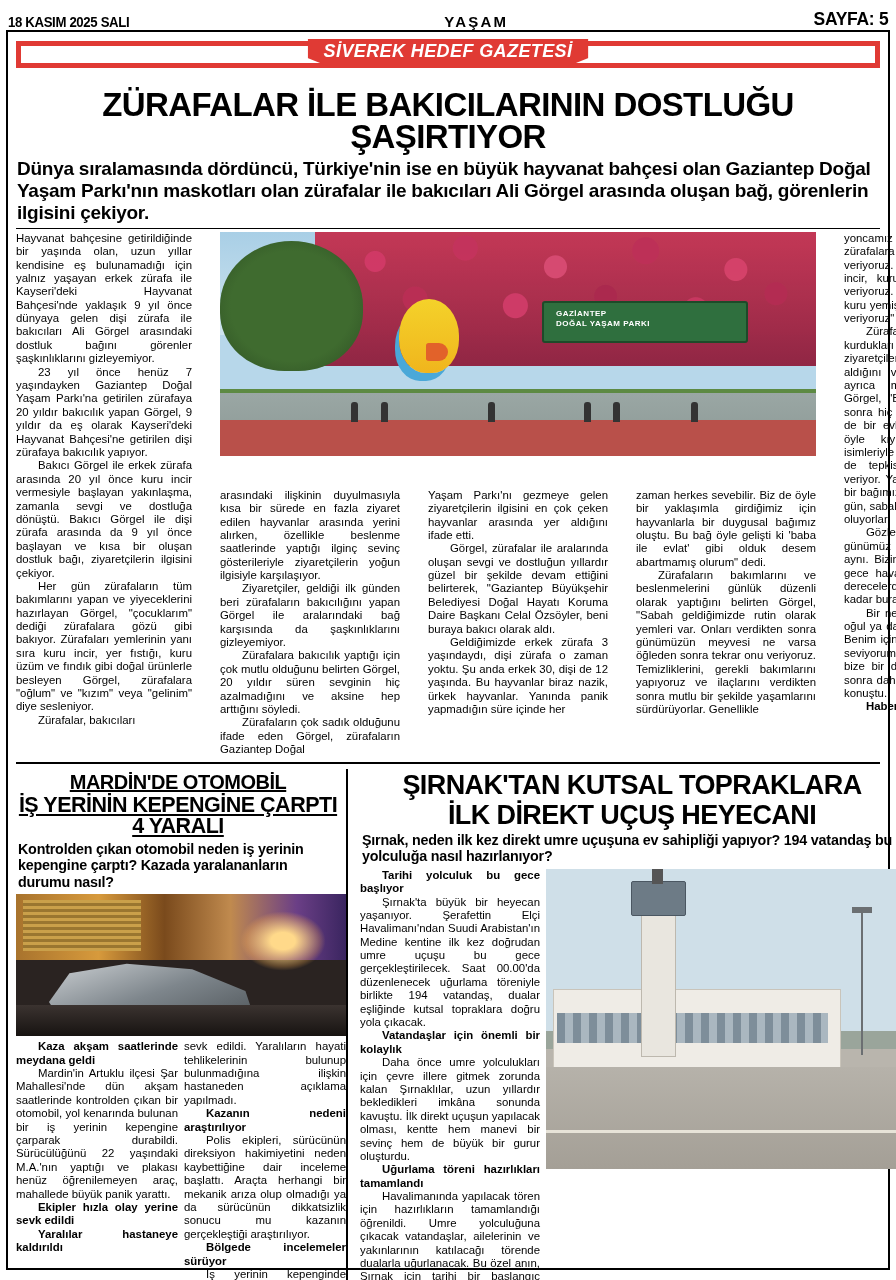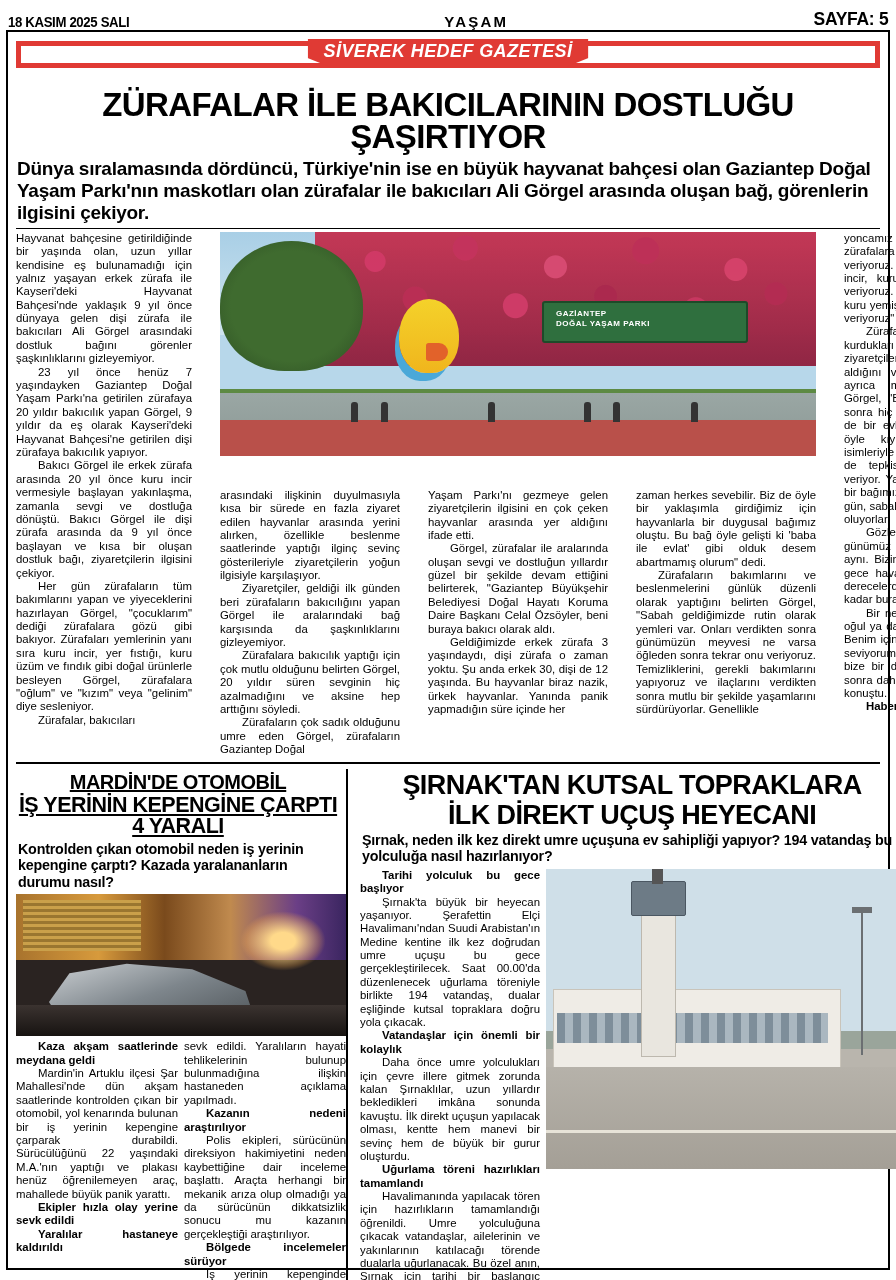--- a/index.html
+++ b/index.html
@@ -276,21 +276,21 @@
         <p>Zürafalar ile kendisi arasında kurdukları bağı gören ziyaretçilerden olumlu tepki aldığını ve bunun da kendisini ayrıca mutlu ettiğini anlatan Görgel, "Bu zürafalar olmadıktan sonra hiç yaşamak istemem. İkisi de bir evlat gibi benim yanımda öyle kıymetlilerdir. İkisini de isimleriyle çağırdığım zaman ikisi de tepkisini rahat bir şekilde veriyor. Yani duygusal olarak öyle bir bağımız var. Benim gelmediğim gün, sabah geldiğimde biraz stresli oluyorlar.</p>
         <p>Gözleri beni arıyor. Bizim her günümüz bir anı, her günümüz aynı. Bizim için fark etmiyor. Ben gece hava çok soğuk veya eksi derecelerde olduğunda sabaha kadar burada beklediğimi bilirim.</p>
         <p>Bir nevi artık onlarla bir baba oğul ya da kız ile baba gibi olduk. Benim için çok değerliler ve onları seviyorum. İnşallah nasip olursa bize bir de yavru verirse, ondan sonra daha çok mutlu oluruz" diye konuştu.</p>
         <p class="credit">Haber-İHA-</p>
       </div>
 
       <div class="col-b body-text">
         <p class="noind">arasındaki ilişkinin duyulmasıyla kısa bir sürede en fazla ziyaret edilen hayvanlar arasında yerini alırken, özellikle beslenme saatlerinde yaptığı ilginç sevinç gösterileriyle ziyaretçilerin yoğun ilgisiyle karşılaşıyor.</p>
         <p>Ziyaretçiler, geldiği ilk günden beri zürafaların bakıcılığını yapan Görgel ile aralarındaki bağ karşısında da şaşkınlıklarını gizleyemiyor.</p>
         <p>Zürafalara bakıcılık yaptığı için çok mutlu olduğunu belirten Görgel, 20 yıldır süren sevginin hiç azalmadığını ve aksine hep arttığını söyledi.</p>
-        <p>Zürafaların çok sadık olduğunu umre eden Görgel, zürafaların Gaziantep Doğal</p>
+        <p>Zürafaların çok sadık olduğunu ifade eden Görgel, zürafaların Gaziantep Doğal</p>
       </div>
 
       <div class="col-c body-text">
         <p class="noind">Yaşam Parkı'nı gezmeye gelen ziyaretçilerin ilgisini en çok çeken hayvanlar arasında yer aldığını ifade etti.</p>
         <p>Görgel, zürafalar ile aralarında oluşan sevgi ve dostluğun yıllardır güzel bir şekilde devam ettiğini belirterek, "Gaziantep Büyükşehir Belediyesi Doğal Hayatı Koruma Daire Başkanı Celal Özsöyler, beni buraya bakıcı olarak aldı.</p>
         <p>Geldiğimizde erkek zürafa 3 yaşındaydı, dişi zürafa o zaman yoktu. Şu anda erkek 30, dişi de 12 yaşında. Bu hayvanlar biraz nazik, ürkek hayvanlar. Yanında panik yapmadığın süre içinde her</p>
       </div>
 
       <div class="col-d body-text">
         <p class="noind">zaman herkes sevebilir. Biz de öyle bir yaklaşımla girdiğimiz için hayvanlarla bir duygusal bağımız oluştu. Bu bağ öyle gelişti ki 'baba ile evlat' gibi olduk desem abartmamış olurum" dedi.</p>

